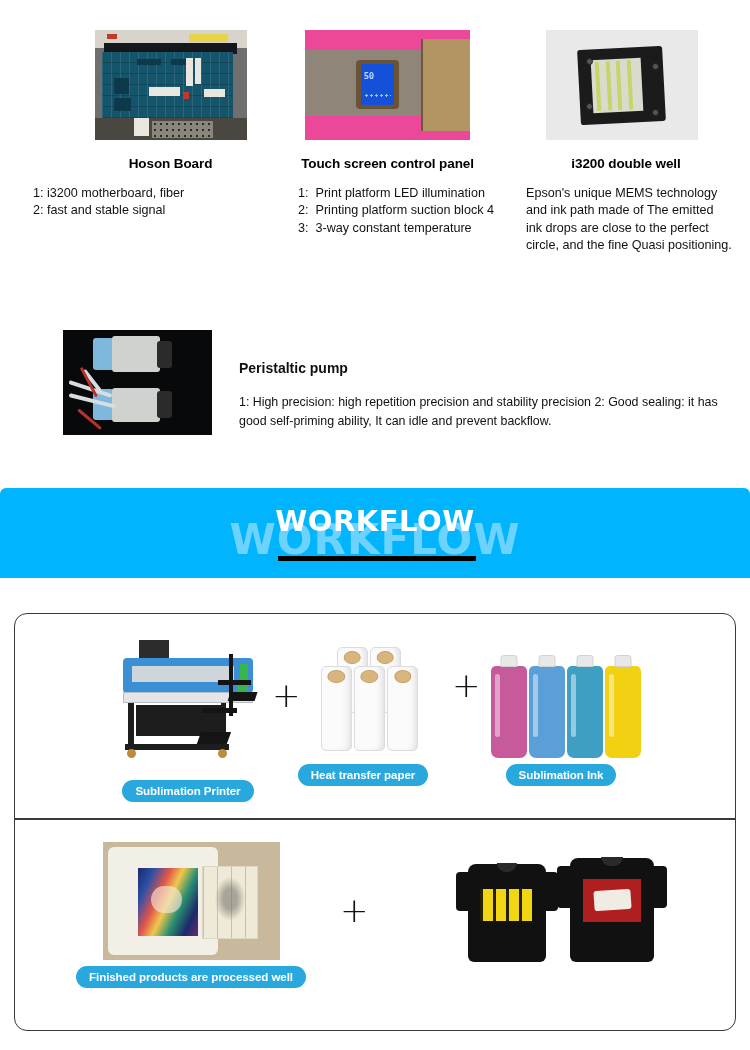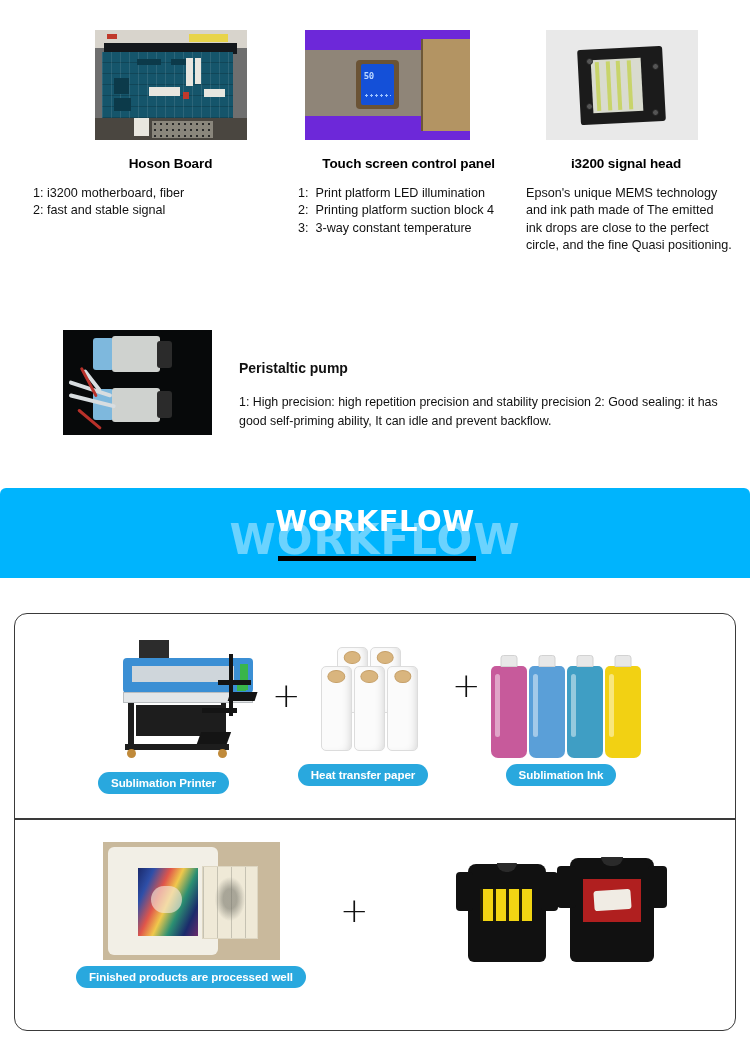--- a/index.html
+++ b/index.html
@@ -38,21 +38,21 @@
   .feature .body .li { display: block; white-space: pre-wrap; }
 
   
   #f1 { left: 63px;  top: 30px; width: 215px; }
   #f1 .photo { width: 152px; height: 110px; margin: 0 auto; }
   #f1 .title { width: 152px; margin-left: auto; margin-right: auto; }
   #f1 .body  { width: 215px; margin-left: -30px; }
 
   #f2 { left: 300px; top: 30px; width: 230px; }
   #f2 .photo { width: 165px; height: 110px; margin-left: 5px; }
-  #f2 .title { width: 215px; text-align: right; margin-left: -20px;}
+  #f2 .title { width: 215px; text-align: center; margin-left: -20px;}
   #f2 .body  { width: 232px; margin-left: -2px; }
 
   #f3 { left: 526px; top: 30px; width: 220px; }
   #f3 .photo { width: 152px; height: 110px; margin-left: 20px; background: #e9e9e9; }
   #f3 .title { width: 200px; text-align: center; }
   #f3 .body  { width: 222px; }
 
   
   .hoson { width: 100%; height: 100%; background:#6f6f6f; position: relative; }
   .hoson .case-top { position:absolute; left:0; top:0; width:100%; height:16%; background:#d8d4cc; }
@@ -65,21 +65,21 @@
   .hoson .chip { position:absolute; background:#0c3a4a; }
   .hoson .wht { position:absolute; background:#e8e6df; }
   .hoson .yellow { position:absolute; background:#e8d44a; }
   .hoson .red { position:absolute; background:#c0392b; }
   .hoson .bottom { position:absolute; left:0; bottom:0; width:100%; height:20%; background:#4a4640; }
   .hoson .vents { position:absolute; left:38%; bottom:2%; width:40%; height:15%;
                   background-image: radial-gradient(circle, #2a2a2a 1px, transparent 1.3px);
                   background-size: 6px 6px; background-color:#8a867c;}
 
   
-  .tscreen { width:100%; height:100%; background:#6d28d9; position:relative;text-align:right; }
+  .tscreen { width:100%; height:100%; background:#ec4899; position:relative;text-align:right; }
   .tscreen .panel { position:absolute; left:0; top:18%; width:76%; height:60%; background:#8f8578; }
   .tscreen .cardbox { position:absolute; right:0; top:8%; width:30%; height:84%; background:#b39463;
                       border-left:2px solid #6d5837; }
   .tscreen .bezel { position:absolute; left:31%; top:27%; width:26%; height:45%; background:#6b5335;
                     border-radius:4px; }
   .tscreen .lcd { position:absolute; left:34%; top:31%; width:20%; height:37%; background:#1450d8;
                   border-radius:2px; }
   .tscreen .lcd .big { position:absolute; left:8%; top:16%; font-size:9px; color:#bcd7ff; font-weight:bold;
                        font-family:"DejaVu Sans Mono", monospace; letter-spacing:-.5px;}
   .tscreen .lcd .row { position:absolute; left:10%; bottom:18%; width:80%; height:12%;
@@ -287,21 +287,21 @@
             <div class="stripe" style="left:29%"></div>
             <div class="stripe" style="left:50%"></div>
             <div class="stripe" style="left:71%"></div>
           </div>
           <div class="screw" style="left:26%;top:25%"></div>
           <div class="screw" style="left:26%;top:66%"></div>
           <div class="screw" style="left:70%;top:30%"></div>
           <div class="screw" style="left:70%;top:72%"></div>
         </div>
       </div>
-      <div class="title">i3200 signal head</div>
+      <div class="title">i3200 double well</div>
       <div class="body">
         <span class="li">Epson's unique MEMS technology</span>
         <span class="li">and ink path made of The emitted</span>
         <span class="li">ink drops are close to the perfect</span>
         <span class="li">circle, and the fine Quasi positioning.</span>
       </div>
     </div>
   </div>
 
   <div id="pump-row">
@@ -351,21 +351,21 @@
         <div class="cab"></div>
         <div class="wheel" style="left:5%;bottom:0"></div>
         <div class="wheel" style="left:72%;bottom:0"></div>
         <div class="arm" style="left:80%;top:12%;width:3%;height:52%"></div>
         <div class="arm" style="left:72%;top:34%;width:24%;height:4%"></div>
         <div class="arm" style="left:80%;top:44%;width:20%;height:8%;transform:skewX(-18deg)"></div>
         <div class="arm" style="left:60%;top:58%;width:26%;height:4%"></div>
         <div class="arm" style="left:58%;top:78%;width:22%;height:10%;transform:skewX(-20deg)"></div>
       </div>
     </div>
-    <div style="text-align:left;margin-top:14px;">
+    <div style="text-align:center;margin-top:22px;">
       <span class="badge">Sublimation Printer</span>
     </div>
   </div>
   <div class="plus" style="left:272px;top:678px;">+</div>
 
   <div class="wf-item" style="left:292px;top:640px;width:142px;">
     <div class="wf-img" style="width:118px;height:118px;margin:0 auto;">
       <div class="rolls">
         <div class="roll" style="left:28%;top:6%;width:26%;height:56%">
             <span class="core"></span>

